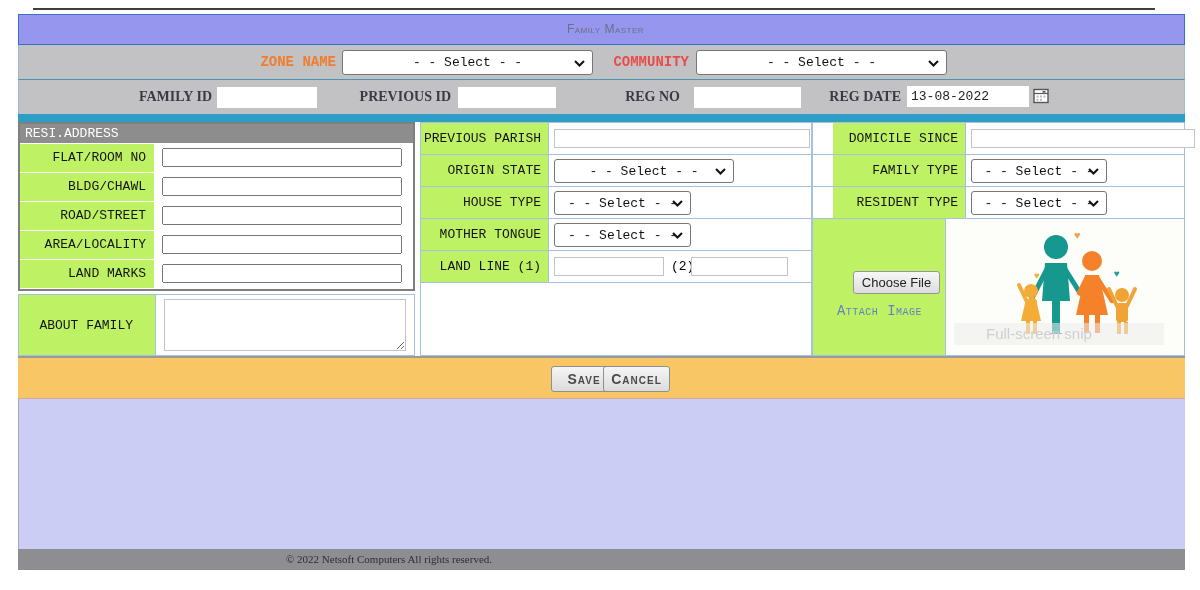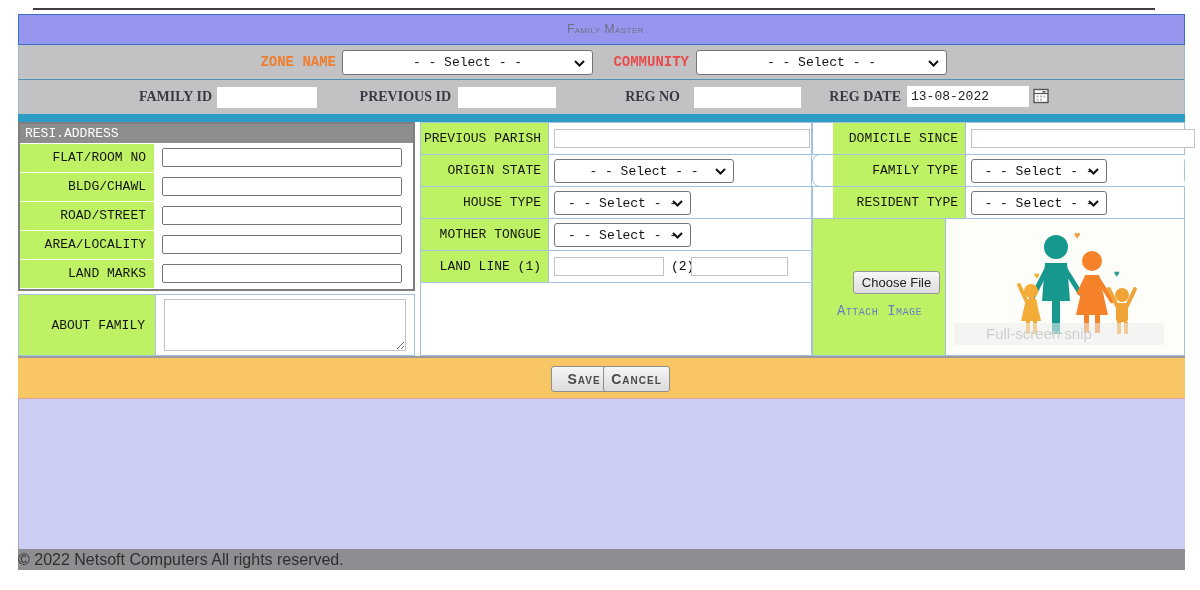--- a/index.html
+++ b/index.html
@@ -53,21 +53,21 @@
   
   #addr-block { position:absolute; left:0; top:108px; width:397px; height:169px;
                 border:2px solid #7f7f7f; background:#ffffff; }
   #addr-head { height:19px; background:#8d8d8d; color:#ffffff;
                font-family:"Liberation Mono", monospace; font-size:13px; line-height:19px; padding-left:5px; }
   .addr-row { display:flex; height:29px; border-top:1px solid #ffffff; }
   .addr-row .cell-label { width:134px; line-height:28px; padding-right:8px; }
   .addr-row .fieldcell input { position:absolute; left:8px; top:4px; width:240px; }
 
   #about-row { left:0; top:280px; width:397px; height:62px; }
-  #about-row .cell-label { width:137px; display:flex; align-items:center; justify-content:flex-end; padding-right:10px;font-family:Liberation Mono, monospace; }
+  #about-row .cell-label { width:137px; display:flex; align-items:center; justify-content:flex-end; padding-right:22px;font-family:Liberation Mono, monospace; }
   #about-row textarea { position:absolute; left:8px; top:4px; width:242px; height:52px;
                         border:1px solid #c3c3c3; resize:both;
                         font-family:"Liberation Mono", monospace; font-size:13px; }
 
   
   .mid-row   { left:402px; width:392px; height:33px; }
   .mid-row .cell-label   { width:128px; line-height:31px; padding-right:7px; }
   .right-row { left:794px; width:373px; height:33px;padding-left:20px; }
   .right-row .cell-label { width:133px; line-height:31px; padding-right:7px; }
 
@@ -95,22 +95,22 @@
   .act-btn { position:absolute; top:8px; height:26px; background:linear-gradient(#f5f5f5,#dcdcdc);
              border:1px solid #8f8f8f; border-radius:3px; font-variant:small-caps;
              font-size:14px; font-weight:600; letter-spacing:1px; color:#4a4a4a; cursor:pointer; }
   #save-btn   { left:514px; width:66px;margin-left:19px; }
   #cancel-btn { left:585px; width:67px; }
 
   
   #bottom-area { position:absolute; left:0; top:385px; width:1167px; height:150px;
                  background:#cccdf5; border-left:1px solid #a9a9bc; }
   #footer { position:absolute; left:0; top:535px; width:1167px; height:21px; background:#8e8e92; }
-  #footer .c { font-family:Liberation Sans, sans-serif; font-size:16px; color:#2f2f2f;
-               line-height:21px; white-space:pre; }
+  #footer .c { font-family:Liberation Serif, serif; font-size:11px; color:#2f2f2f;
+               line-height:21px; padding-left:268px; white-space:pre; }
 </style>
 </head>
 <body>
 
 <div id="top-line"></div>
 
 <div id="window">
 
   <div class="titlebar">
     <div class="t">Family Master</div>
@@ -245,21 +245,21 @@
     </div>
   </div>
   <div id="mid-empty"></div>
 
   <div class="body-row right-row" style="top:108px;">
     <div class="cell-label">DOMICILE SINCE</div>
     <div class="fieldcell">
         <input class="txt" style="left: 5px; width: 224px;">
       </div>
   </div>
-  <div class="body-row right-row" style="top:140px;border-radius:8px;">
+  <div class="body-row right-row" style="top:140px;">
     <div class="cell-label">FAMILY TYPE</div>
     <div class="fieldcell">
       <div class="selectbox" style="left:5px;width:136px;">
         <span>- - Select - -</span>
         <svg class="chev" width="11" height="7" viewBox="0 0 11 7">
           <polyline points="1,1 5.5,5.5 10,1" fill="none" stroke="#111" stroke-width="2"></polyline>
           </svg>
       </div>
     </div>
   </div>

